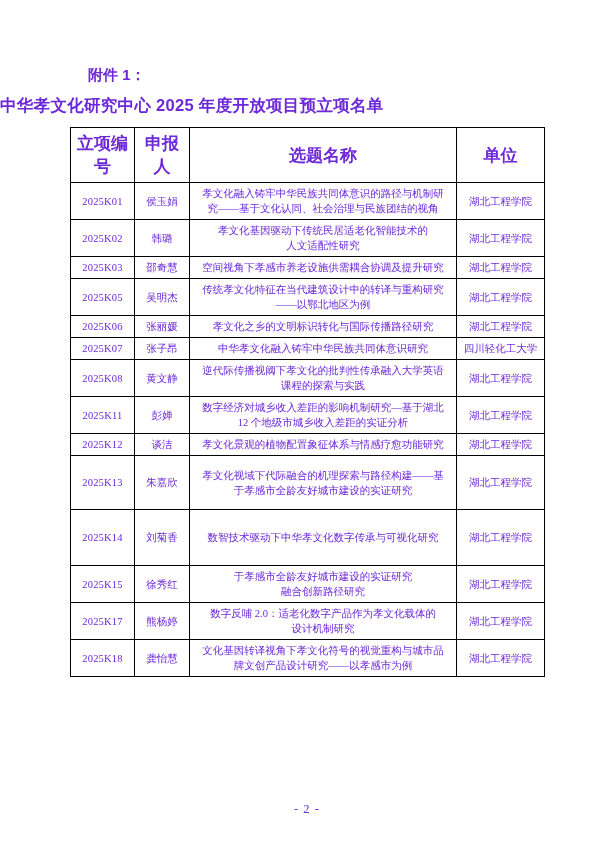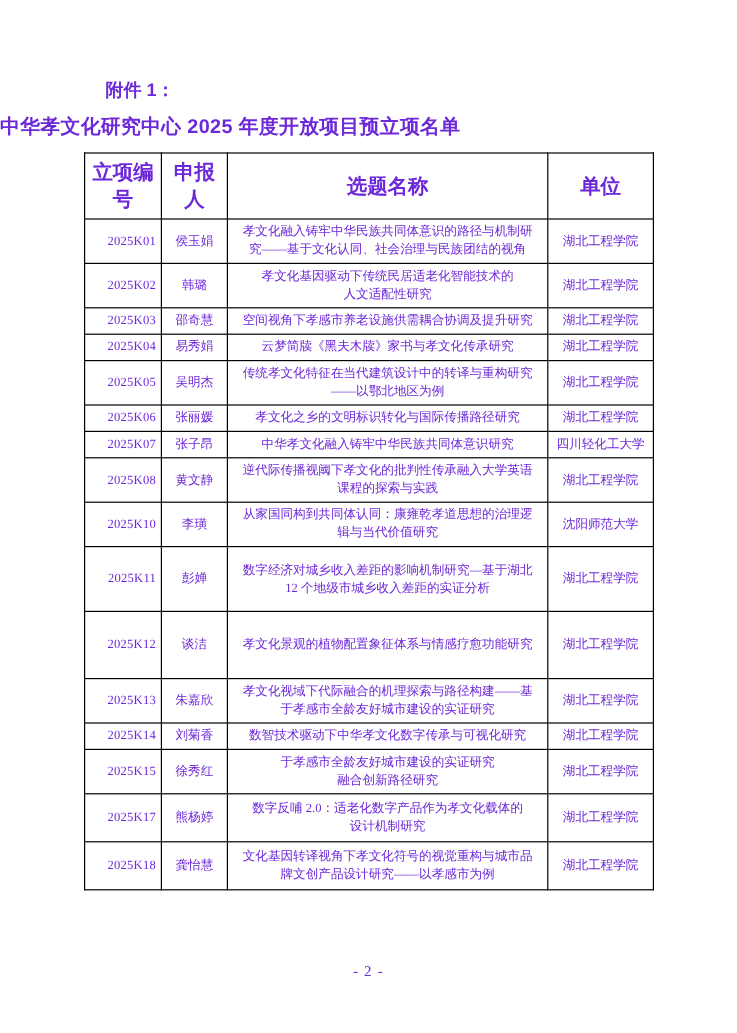--- a/index.html
+++ b/index.html
@@ -38,21 +38,21 @@
   .projects th {
     font-family:"Liberation Sans", sans-serif;
     font-size:17px; font-weight:bold;
     padding:4px 2px;
   }
   .projects td {
     font-size:10.5px;
     line-height:15px;
     white-space:pre-line;
   }
-  .projects td.col-id { font-size:10.5px; letter-spacing:0.2px;text-align:right; }
+  .projects td.col-id { font-size:10.5px; letter-spacing:0.2px; }
   
   .projects tbody tr:nth-child(10) { height:54px; }
   .projects tbody tr:nth-child(11) { height:56px; }
   .projects tbody tr:nth-child(12) { height:32px; }
   .projects tbody tr:nth-child(14) { height:32px; }
   .projects tbody tr:nth-child(15),
   .projects tbody tr:nth-child(16),
   .projects tbody tr:nth-child(17) { height:40px; }
   .page-number {
     position:absolute; top:802px; left:0; right:0;
@@ -101,26 +101,20 @@
 人文适配性研究</td>
           <td class="col-unit">湖北工程学院</td>
         </tr>
         <tr>
           <td class="col-id">2025K03</td>
           <td class="col-applicant">邵奇慧</td>
           <td class="col-title">空间视角下孝感市养老设施供需耦合协调及提升研究</td>
           <td class="col-unit">湖北工程学院</td>
         </tr>
         <tr>
-          <td class="col-id">2025K04</td>
-          <td class="col-applicant">易秀娟</td>
-          <td class="col-title">云梦简牍《黑夫木牍》家书与孝文化传承研究</td>
-          <td class="col-unit">湖北工程学院</td>
-        </tr>
-        <tr>
           <td class="col-id">2025K05</td>
           <td class="col-applicant">吴明杰</td>
           <td class="col-title">传统孝文化特征在当代建筑设计中的转译与重构研究
 ——以鄂北地区为例</td>
           <td class="col-unit">湖北工程学院</td>
         </tr>
         <tr>
           <td class="col-id">2025K06</td>
           <td class="col-applicant">张丽媛</td>
           <td class="col-title">孝文化之乡的文明标识转化与国际传播路径研究</td>
@@ -131,27 +125,20 @@
           <td class="col-applicant">张子昂</td>
           <td class="col-title">中华孝文化融入铸牢中华民族共同体意识研究</td>
           <td class="col-unit">四川轻化工大学</td>
         </tr>
         <tr>
           <td class="col-id">2025K08</td>
           <td class="col-applicant">黄文静</td>
           <td class="col-title">逆代际传播视阈下孝文化的批判性传承融入大学英语
 课程的探索与实践</td>
           <td class="col-unit">湖北工程学院</td>
-        </tr>
-        <tr>
-          <td class="col-id">2025K10</td>
-          <td class="col-applicant">李璜</td>
-          <td class="col-title">从家国同构到共同体认同：康雍乾孝道思想的治理逻
-辑与当代价值研究</td>
-          <td class="col-unit">沈阳师范大学</td>
         </tr>
         <tr>
           <td class="col-id">2025K11</td>
           <td class="col-applicant">彭婵</td>
           <td class="col-title">数字经济对城乡收入差距的影响机制研究—基于湖北
 12 个地级市城乡收入差距的实证分析</td>
           <td class="col-unit">湖北工程学院</td>
         </tr>
         <tr>
           <td class="col-id">2025K12</td>

